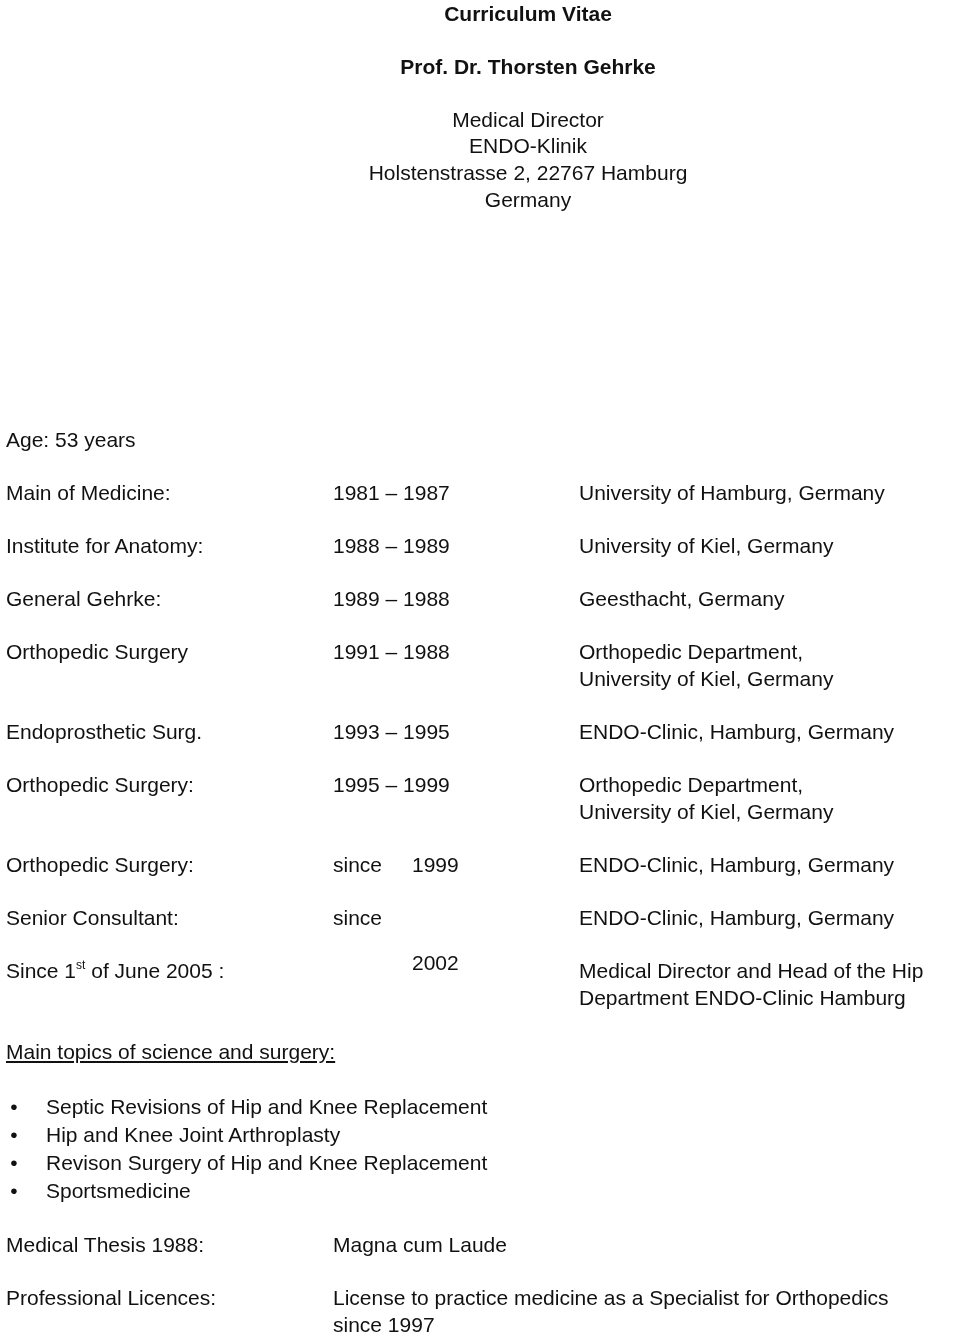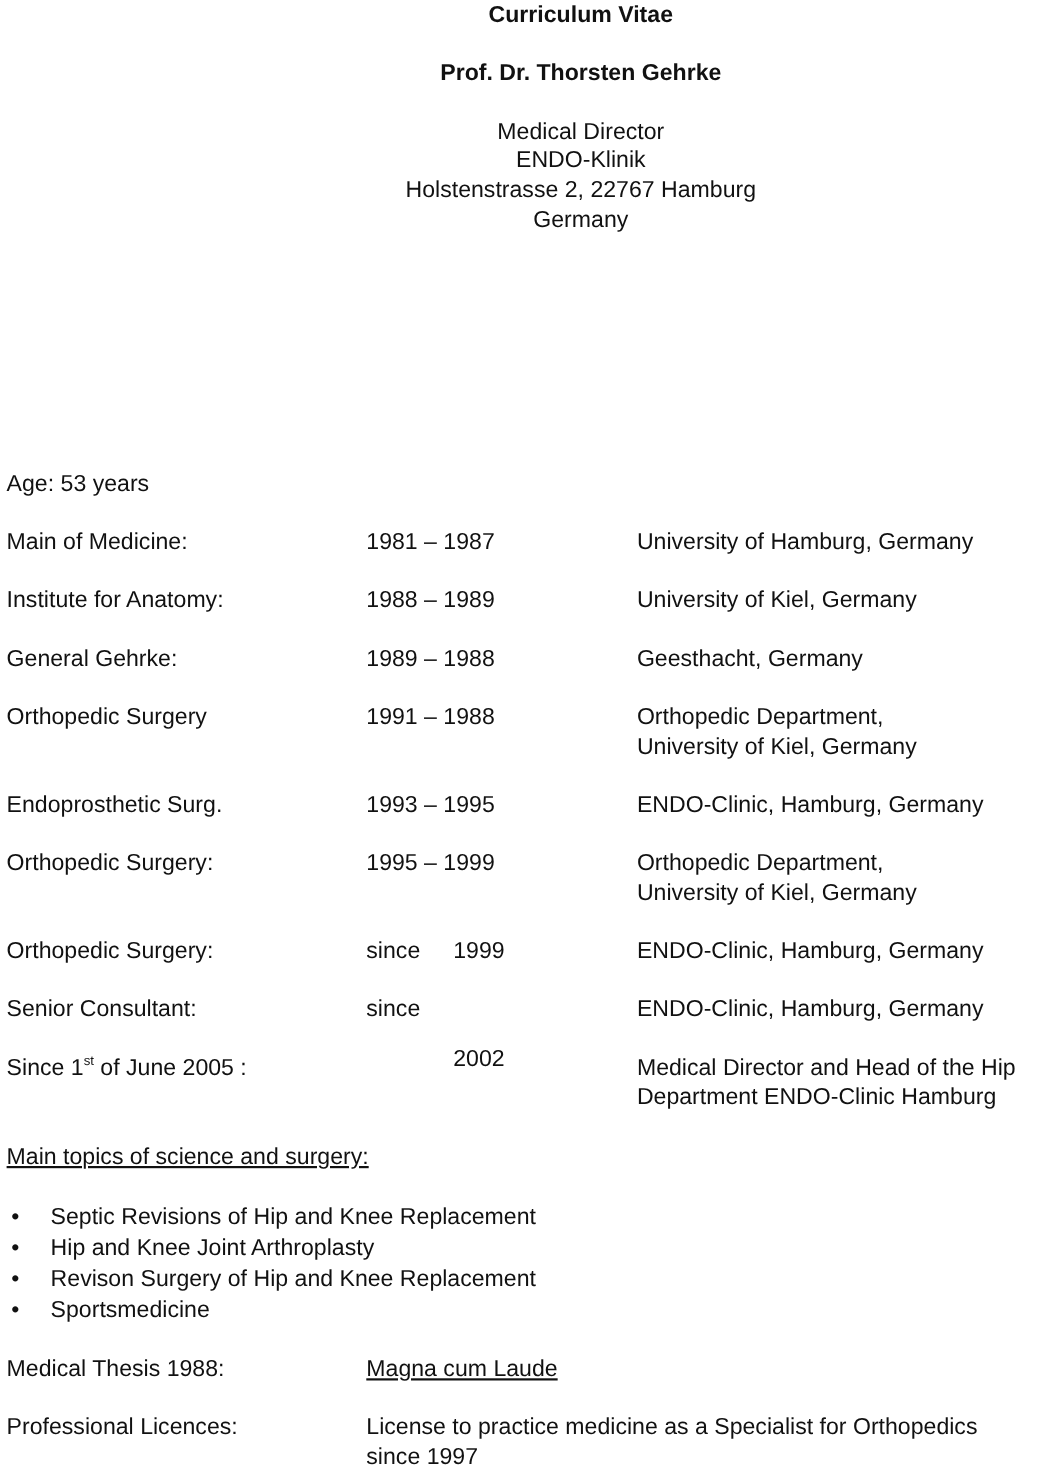--- a/index.html
+++ b/index.html
@@ -98,17 +98,17 @@
     <div class="abs bullet" style="top:1149px;">•</div>
     <div class="abs topic" style="top:1149px;">Revison Surgery of Hip and Knee Replacement</div>
   </div>
   <div>
     <div class="abs bullet" style="top:1177px;">•</div>
     <div class="abs topic" style="top:1177px;">Sportsmedicine</div>
   </div>
 </div>
 
 <div class="abs col1" style="top:1231px;">Medical Thesis 1988:</div>
-<div class="abs lcol2" style="top:1231px;text-decoration:underline;">Magna cum Laude</div>
+<div class="abs lcol2" style="top:1231px;">Magna cum Laude</div>
 
 <div class="abs col1" style="top:1284px;">Professional Licences:</div>
 <div class="abs lcol2" style="top:1284px;">License to practice medicine as a Specialist for Orthopedics</div>
 <div class="abs lcol2" style="top:1311px;">since 1997</div>
 
 </body></html>

